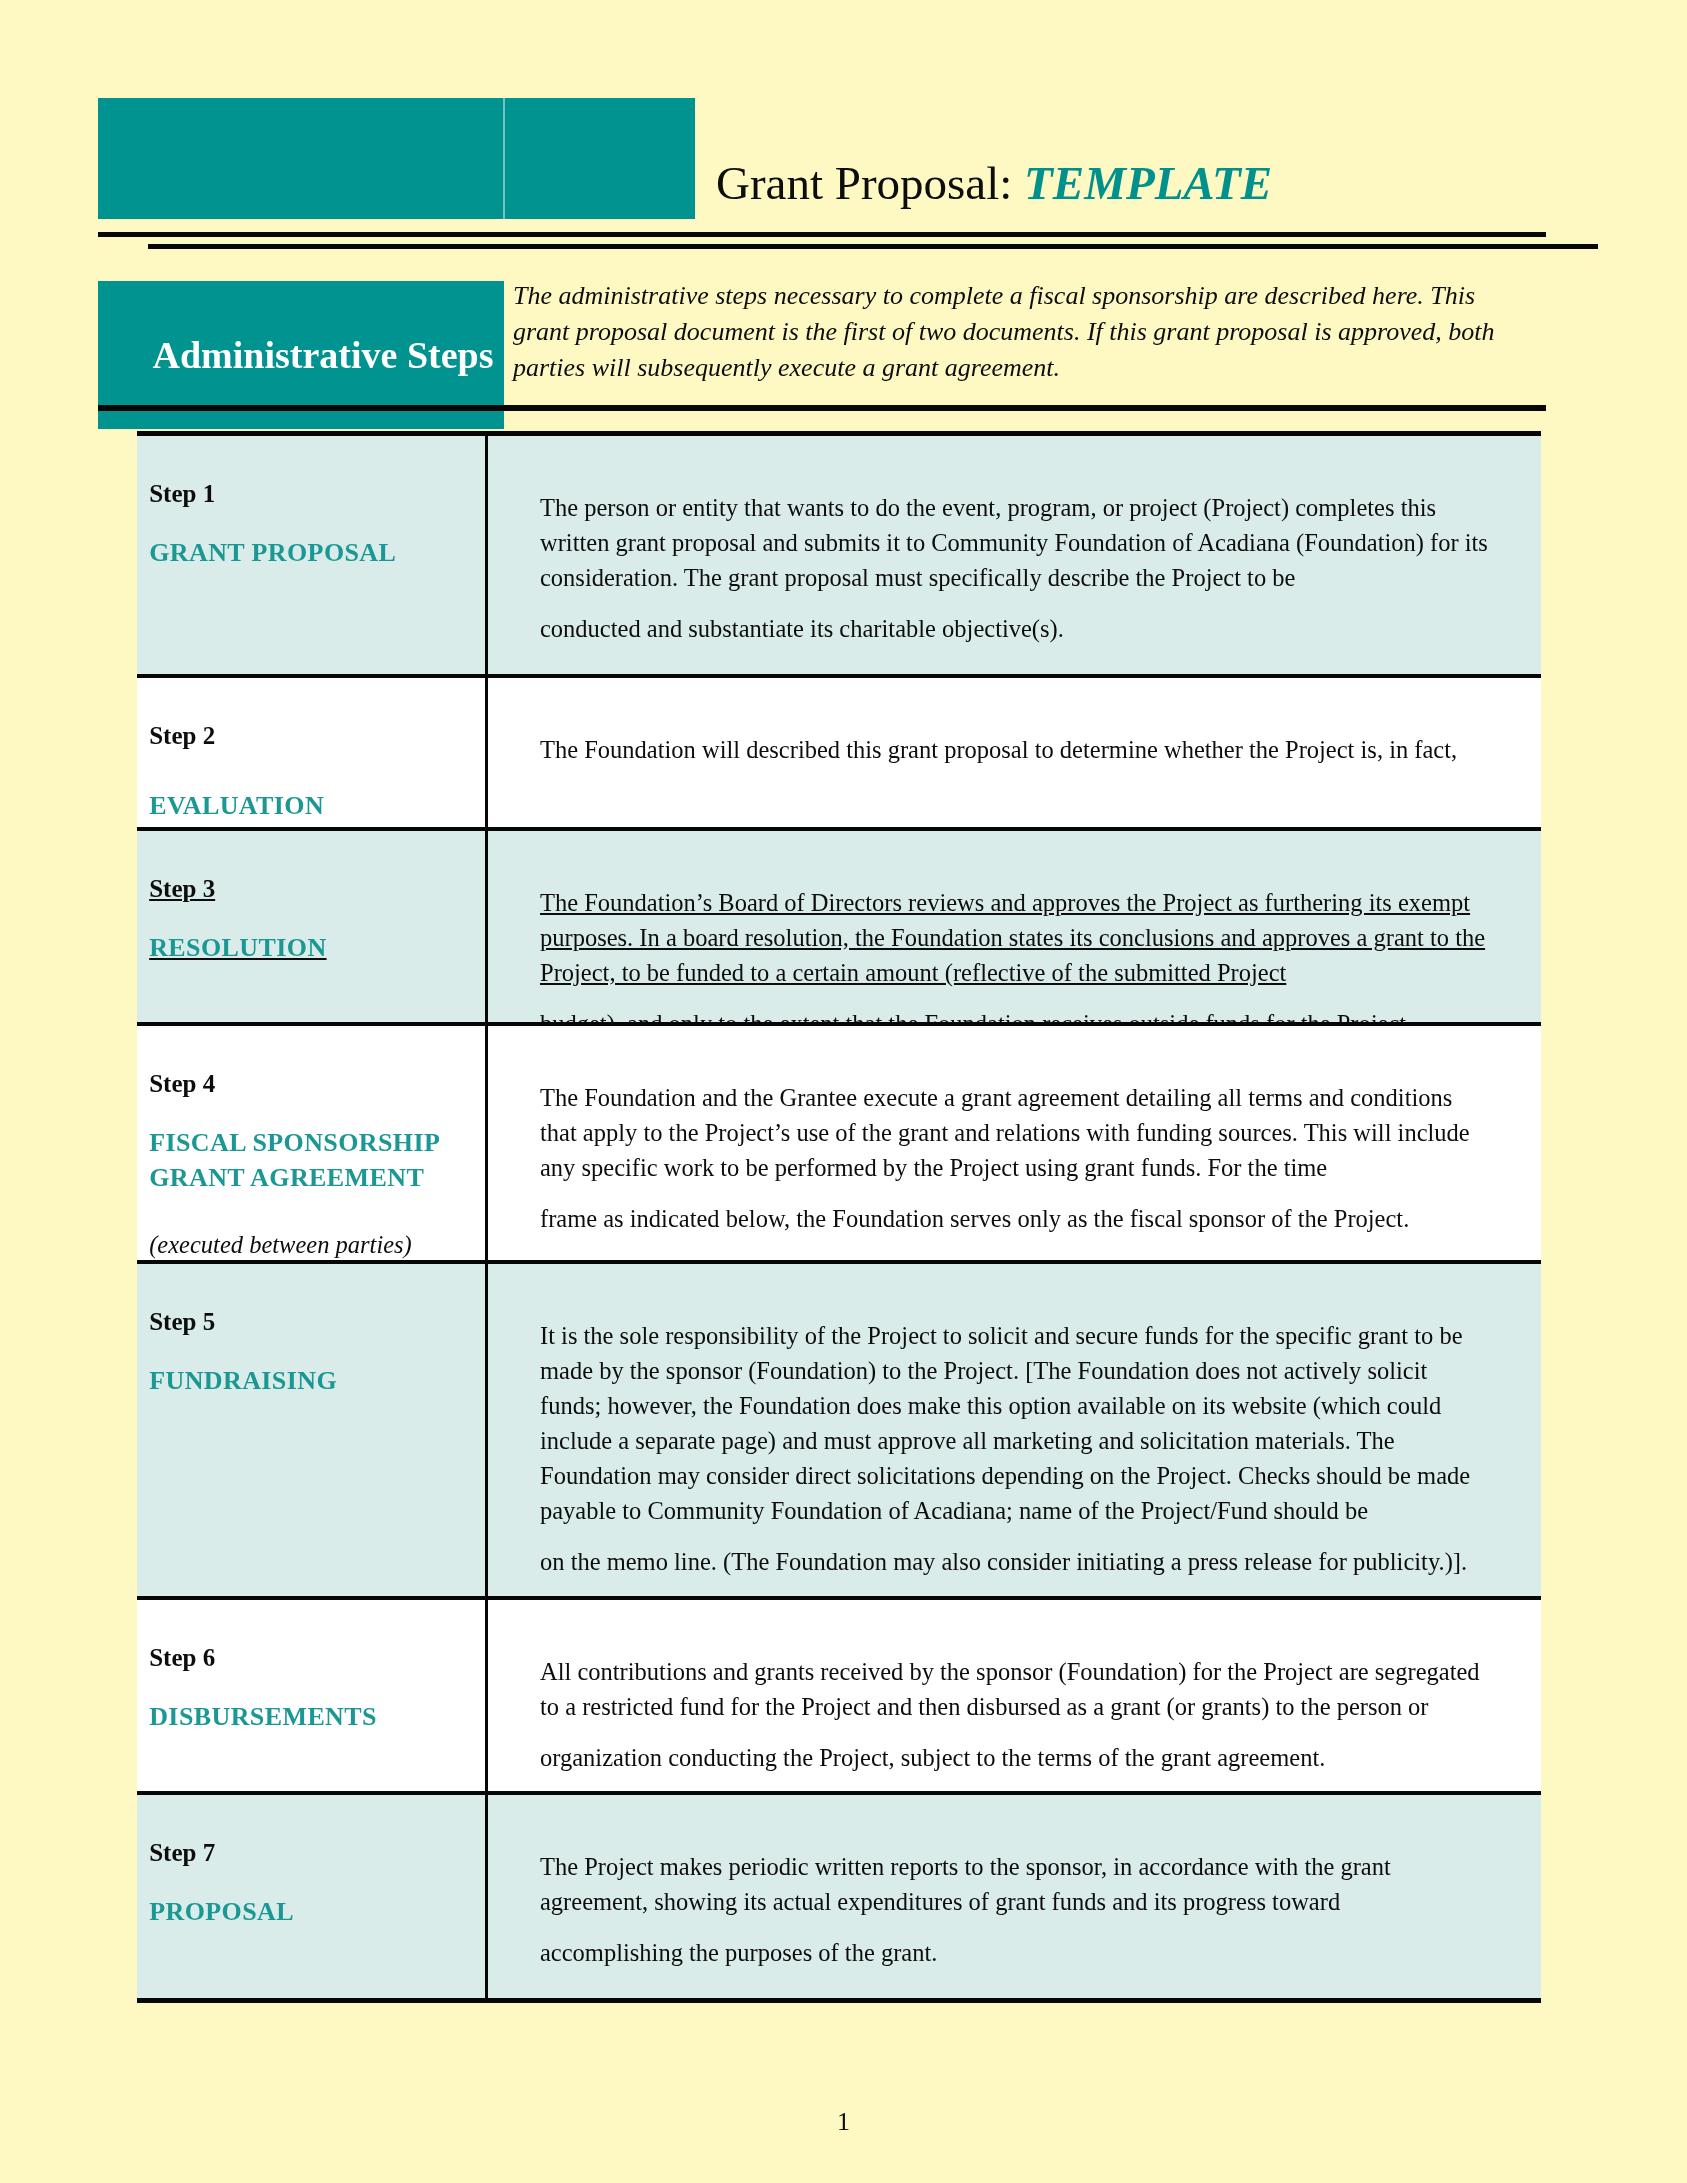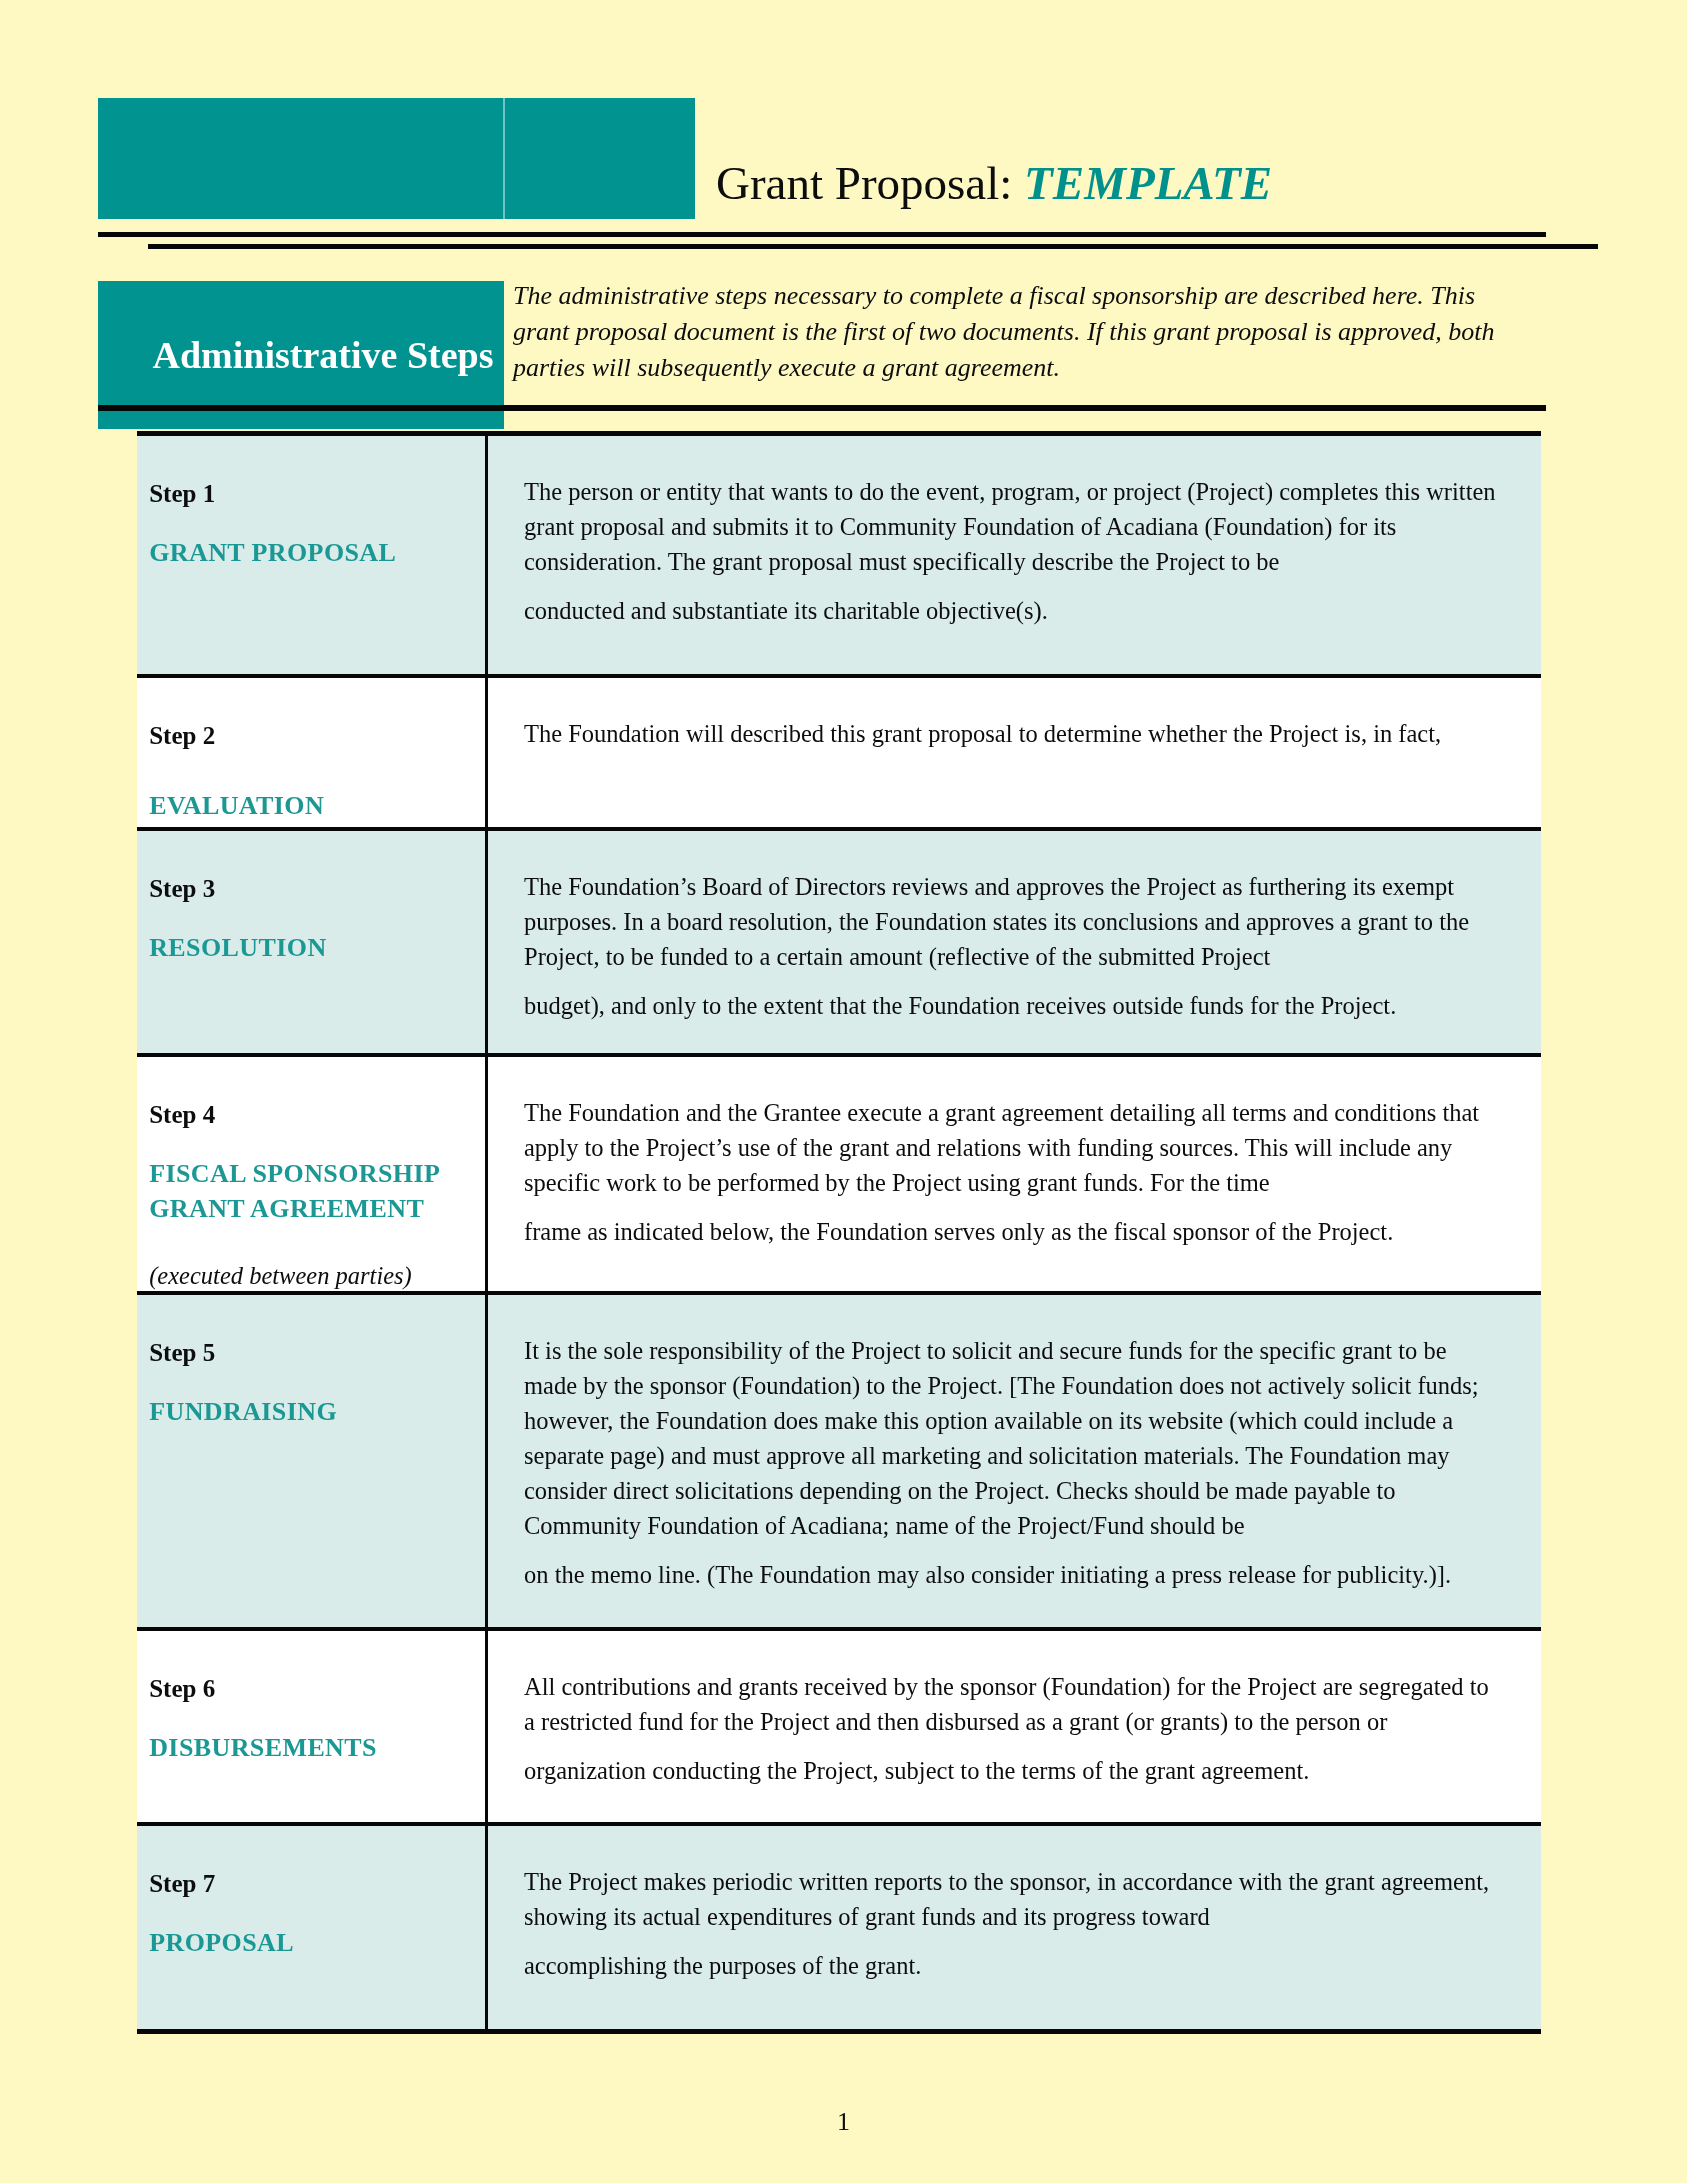--- a/index.html
+++ b/index.html
@@ -56,38 +56,38 @@
   }
   .step-row{
     display:flex;box-sizing:border-box;overflow:hidden;
     border-bottom:4.4px solid #070707;
   }
   .step-row:last-child{border-bottom:none;}
   .step-row:nth-child(odd){background:#d9ecea;}
   .step-row:nth-child(even){background:#ffffff;}
   .step-row:nth-child(1){height:242px;}
   .step-row:nth-child(2){height:153px;}
-  .step-row:nth-child(3){height:226px;}
+  .step-row:nth-child(3){height:195px;text-decoration:underline;}
   .step-row:nth-child(4){height:238px;}
   .step-row:nth-child(5){height:336px;}
   .step-row:nth-child(6){height:195px;}
   .step-row:nth-child(7){height:203px;}
   .cell-left{
     width:350px;flex:none;box-sizing:border-box;
     padding:40px 12.2px 0 12.2px;
   }
   .step-num{font-size:25px;font-weight:bold;line-height:35px;color:#0d0d0d;}
   .step-title{font-size:26px;font-weight:bold;line-height:35px;color:#1b9894;letter-spacing:0.4px;margin-top:24px;}
   .step-row:nth-child(2) .step-title{margin-top:35px;}
   .step-note{font-size:24.5px;font-style:italic;line-height:33px;margin-top:33px;color:#0d0d0d;}
   .cell-right{
     flex:1;box-sizing:border-box;
     padding:38px 37px 0 37px;
   }
-  .desc-body,.desc-tail{margin:0;font-size:24.5px;line-height:35px;color:#0d0d0d;}
+  .desc-body,.desc-tail{margin:16px;font-size:24.5px;line-height:35px;color:#0d0d0d;}
   .desc-tail{margin-top:14px;}
   
   .footer{
     position:absolute;left:0;right:0;top:2107px;
     text-align:center;font-size:26px;color:#0d0d0d;
   }
 </style>
 </head>
 <body>
 

